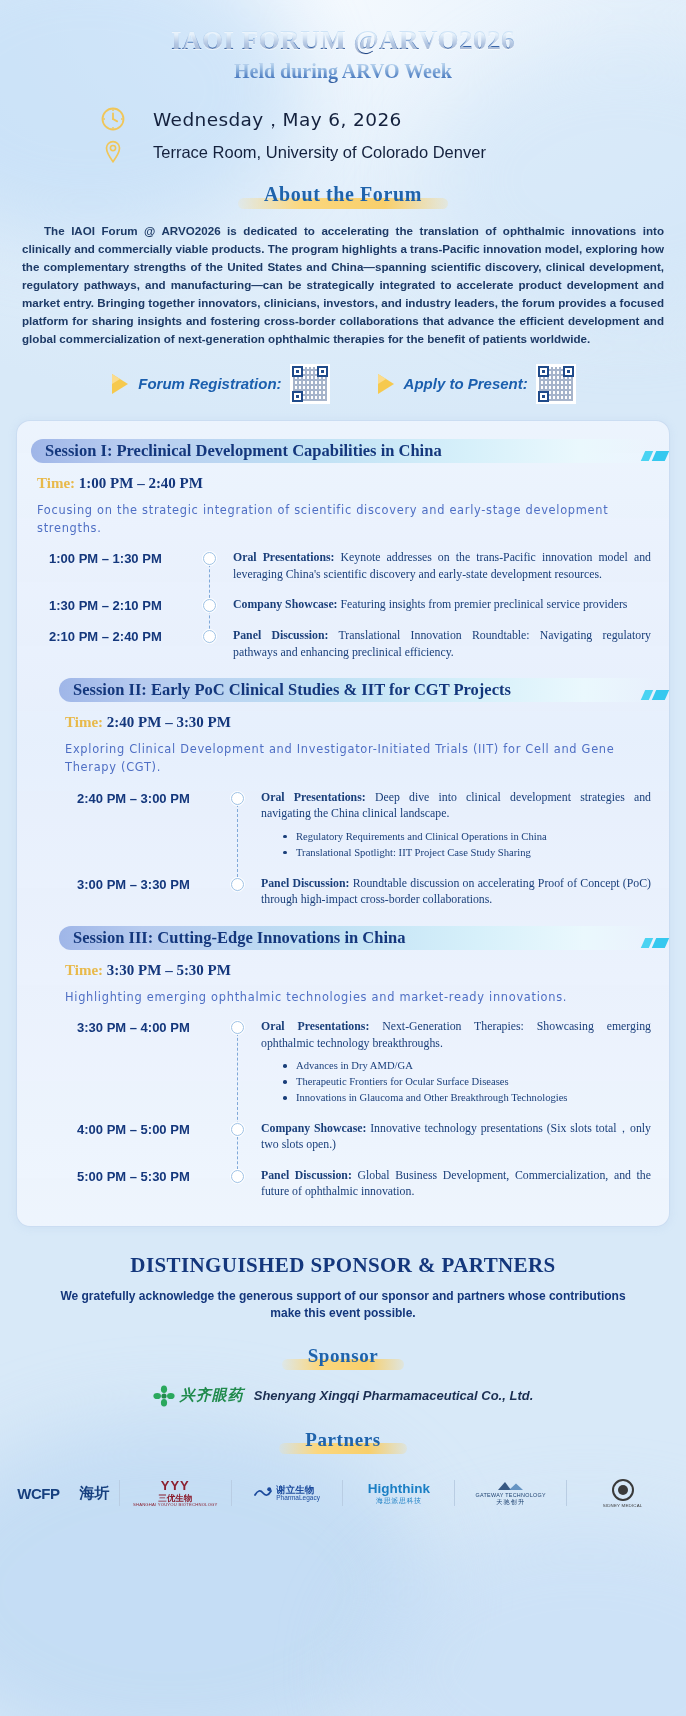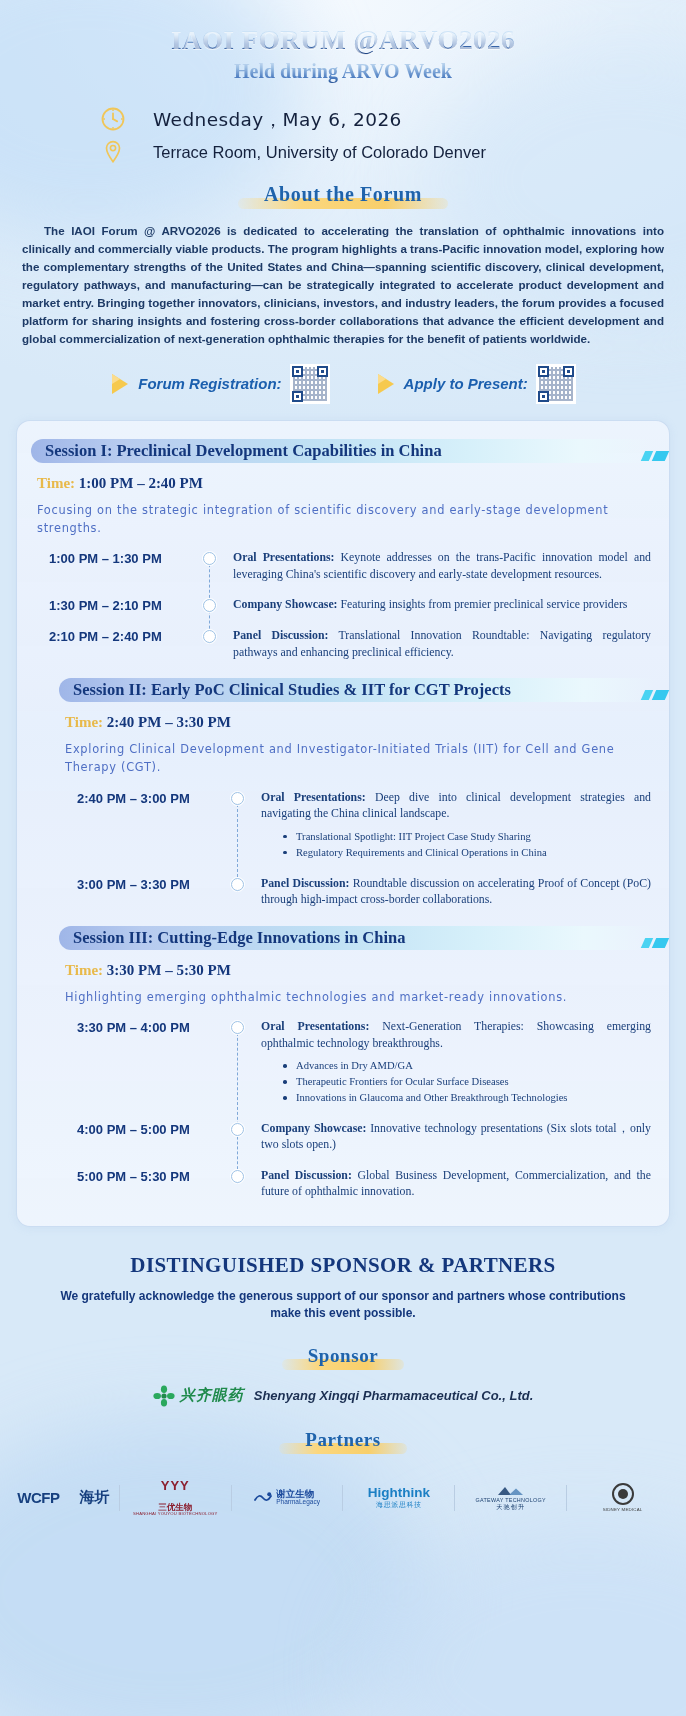--- a/index.html
+++ b/index.html
@@ -251,21 +251,21 @@
     margin-top: 16px; display: flex; align-items: center;
     justify-content: space-between; padding: 8px 14px 24px; gap: 6px;
   }
   .partner { display: flex; align-items: center; justify-content: center; flex: 1; min-width: 0; }
   .divider { width: 1px; height: 26px; background: #b9cde3; flex: 0 0 1px; }
 
   .p-wcfp { font-size: 15px; font-weight: 700; color: #17407f; letter-spacing: -.5px; }
   .p-haiting { font-size: 15px; font-weight: 700; color: #17407f; font-family: "Liberation Serif", serif; margin-left: 20px; }
   .p-yyy { display: flex; flex-direction: column; align-items: center; line-height: 1; }
   .p-yyy .big { font-size: 13px; font-weight: 700; color: #8b1f2f; letter-spacing: 1px; }
-  .p-yyy .cn { font-size: 8.5px; font-weight: 700; color: #8b1f2f; margin-top: 11px; }
+  .p-yyy .cn { font-size: 8.5px; font-weight: 700; color: #8b1f2f; margin-top: 2px; }
   .p-yyy .en { font-size: 4.2px; color: #8b1f2f; margin-top: 1px; letter-spacing: .2px; }
   .p-pl { display: flex; align-items: center; gap: 4px; }
   .p-pl .mark { width: 18px; height: 14px; }
   .p-pl .txt { display: flex; flex-direction: column; line-height: 1.05; }
   .p-pl .cn { font-size: 9.5px; font-weight: 700; color: #1b4a9c; }
   .p-pl .en { font-size: 6.5px; color: #1b4a9c; }
   .p-ht { display: flex; flex-direction: column; align-items: center; line-height: 1.1; }
   .p-ht .en { font-size: 13.5px; font-weight: 700; color: #1b7fc4; }
   .p-ht .cn { font-size: 7px; color: #1b7fc4; letter-spacing: .6px; }
   .p-gt { display: flex; flex-direction: column; align-items: center; line-height: 1.1; }
@@ -416,22 +416,22 @@
 
       <div class="items">
         <div class="item">
           <div class="item-time">2:40 PM – 3:00 PM</div>
           <div class="item-dot">
               <div class="dot"></div>
             </div>
           <div class="item-body">
             <b>Oral Presentations:</b><span> Deep dive into clinical development strategies and navigating the China clinical landscape.</span>
             <ul class="bullets">
+              <li>Regulatory Requirements and Clinical Operations in China</li>
               <li>Translational Spotlight: IIT Project Case Study Sharing</li>
-              <li>Regulatory Requirements and Clinical Operations in China</li>
             </ul>
           </div>
         </div>
         <div class="item">
           <div class="item-time">3:00 PM – 3:30 PM</div>
           <div class="item-dot">
               <div class="dot"></div>
             </div>
           <div class="item-body">
             <b>Panel Discussion:</b><span> Roundtable discussion on accelerating Proof of Concept (PoC) through high-impact cross-border collaborations.</span>

